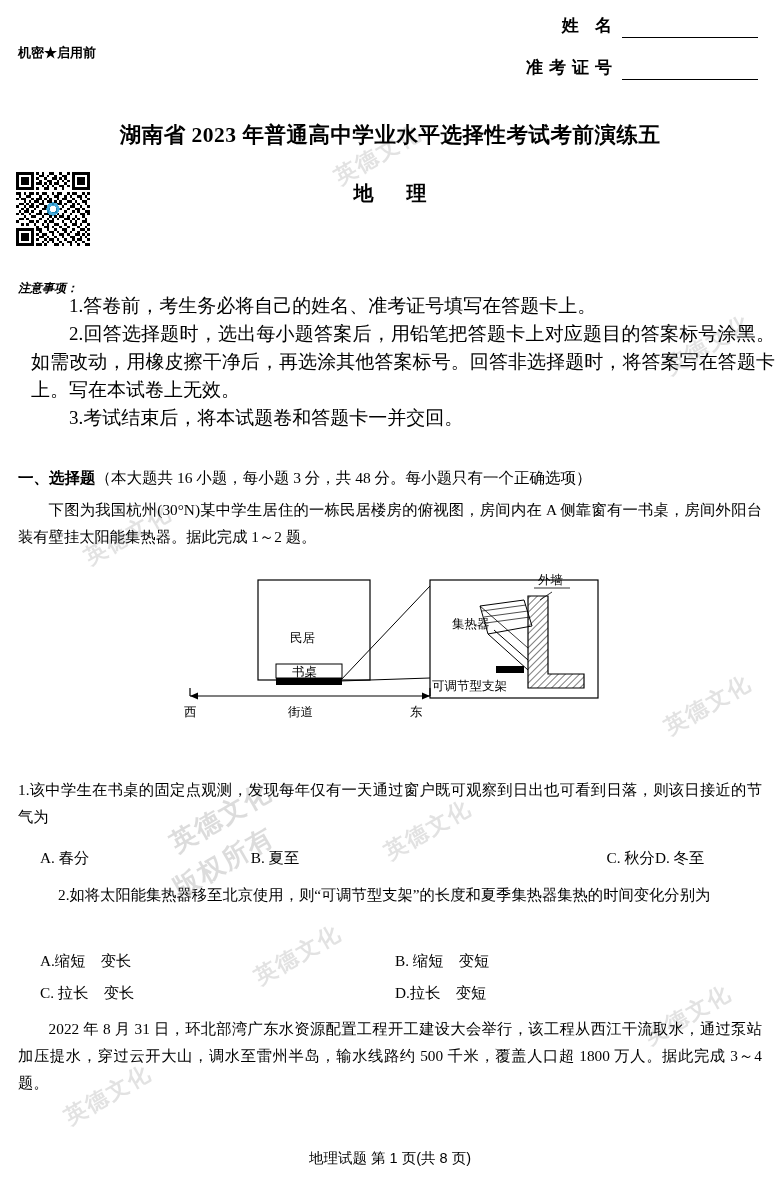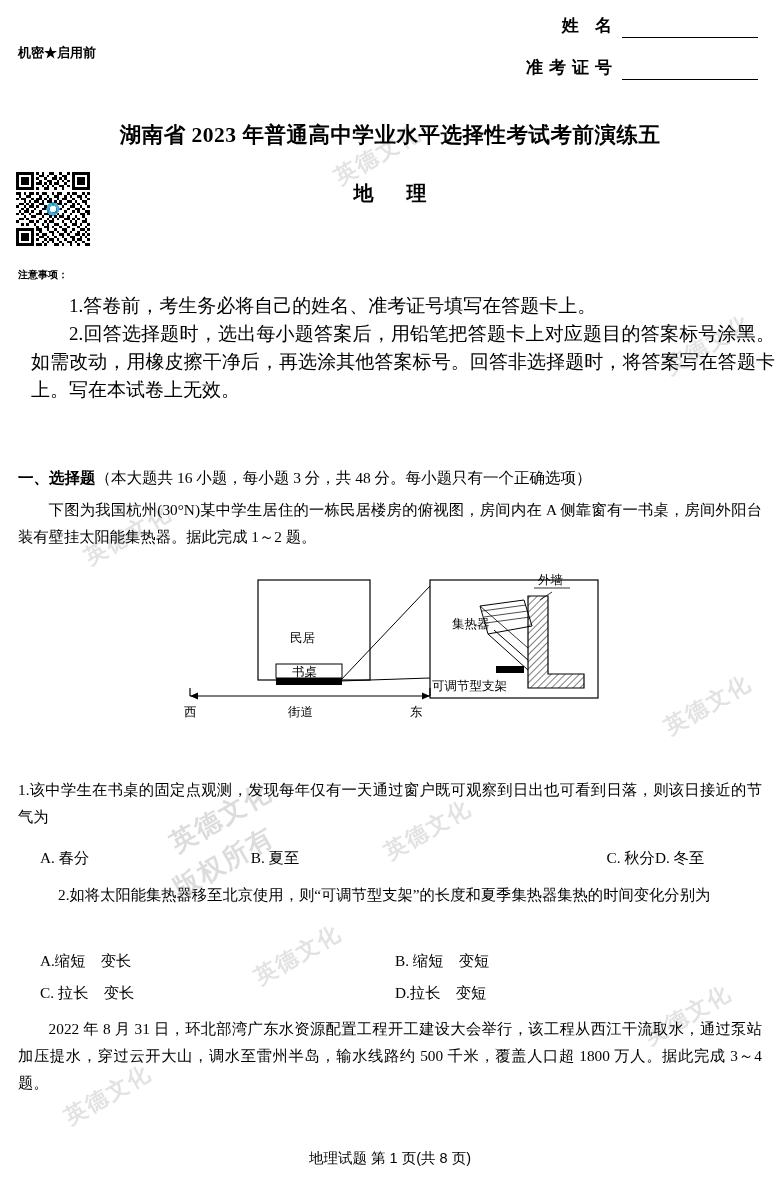--- a/index.html
+++ b/index.html
@@ -88,23 +88,24 @@
     top: 172px;
     width: 74px;
     height: 74px;
   }
   .qr svg { display:block; }
 
   
   .notice-title {
     position: absolute;
     left: 18px;
-    top: 268px;
-    font-size: 10px;
+    top: 280px;
+    font-size: 12px;
     font-weight: bold;
+    font-style: italic;
   }
   .notice-body {
     position: absolute;
     left: 18px;
     top: 292px;
     width: 744px;
     font-size: 19px;
     line-height: 28px;
     text-align: justify;
     margin-left: 13px;
@@ -475,20 +476,21 @@
       </g>
       <circle cx="14.5" cy="14.5" r="2.6" fill="#2a9fd6" opacity="0.85"></circle>
       <circle cx="14.5" cy="14.5" r="1.2" fill="#ffffff"></circle>
     </svg>
   </div>
 
   <div class="notice-title">注意事项：</div>
   <div class="notice-body">
     <p>1.答卷前，考生务必将自己的姓名、准考证号填写在答题卡上。</p>
     <p>2.回答选择题时，选出每小题答案后，用铅笔把答题卡上对应题目的答案标号涂黑。如需改动，用橡皮擦干净后，再选涂其他答案标号。回答非选择题时，将答案写在答题卡上。写在本试卷上无效。</p>
+    <p>3.考试结束后，将本试题卷和答题卡一并交回。</p>
   </div>
 
   <div class="section-head">
     <b>一、选择题</b><span>（本大题共 16 小题，每小题 3 分，共 48 分。每小题只有一个正确选项）</span>
   </div>
 
   <div class="stem1">下图为我国杭州(30°N)某中学生居住的一栋民居楼房的俯视图，房间内在 A 侧靠窗有一书桌，房间外阳台装有壁挂太阳能集热器。据此完成 1～2 题。</div>
 
   <div class="figure">
     <svg width="420" height="190" viewBox="0 0 420 190">

